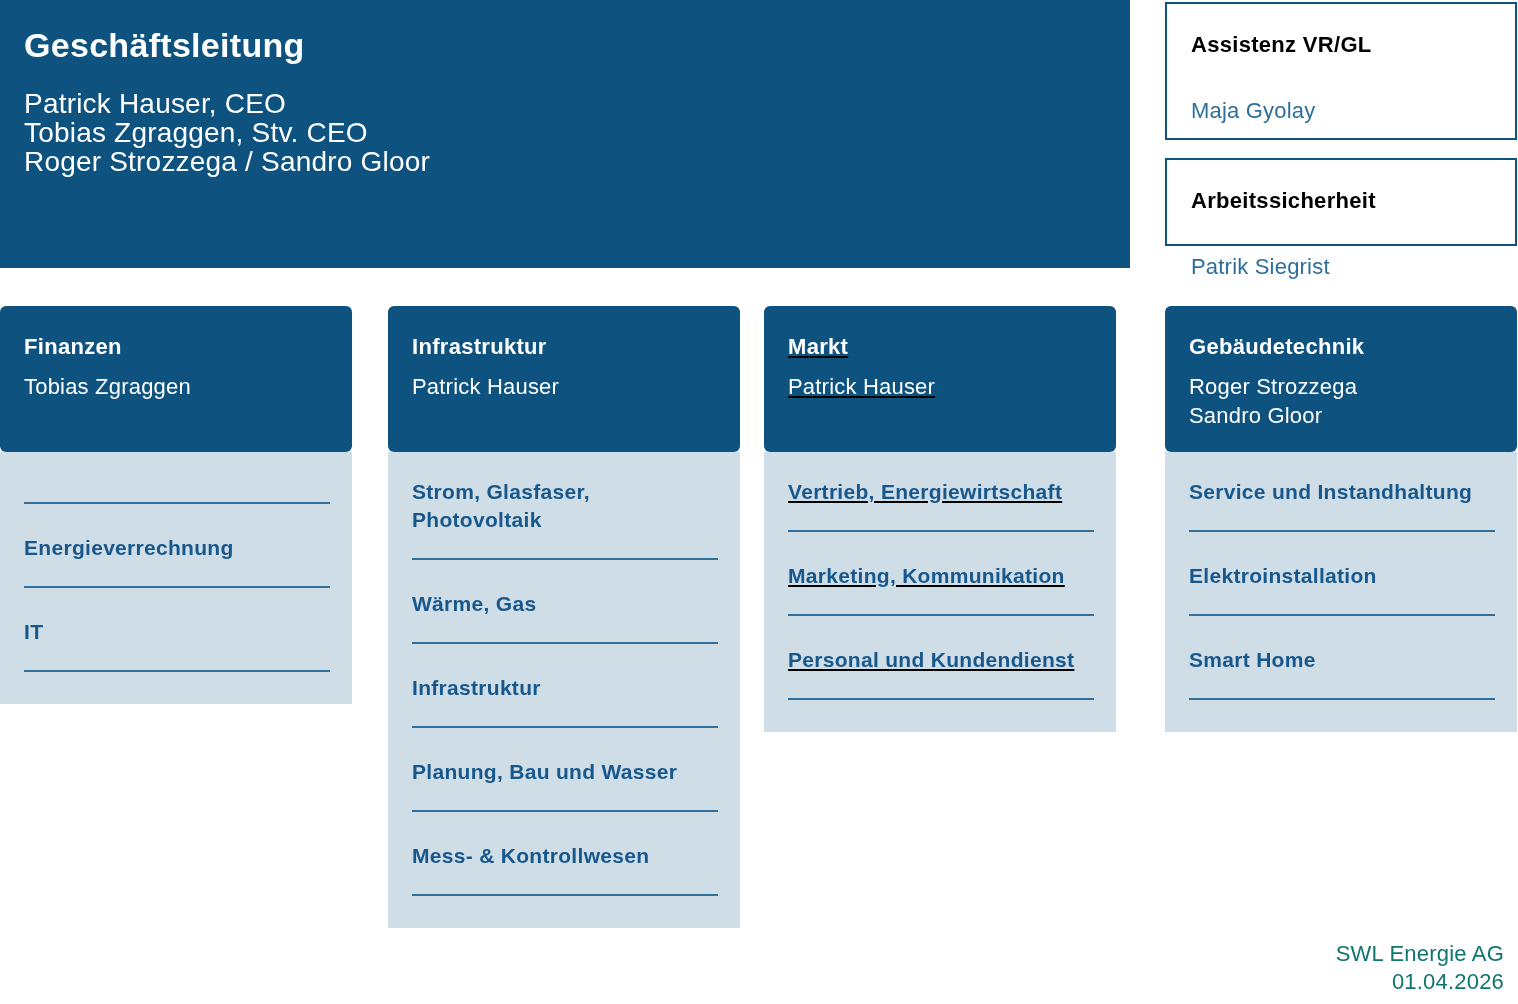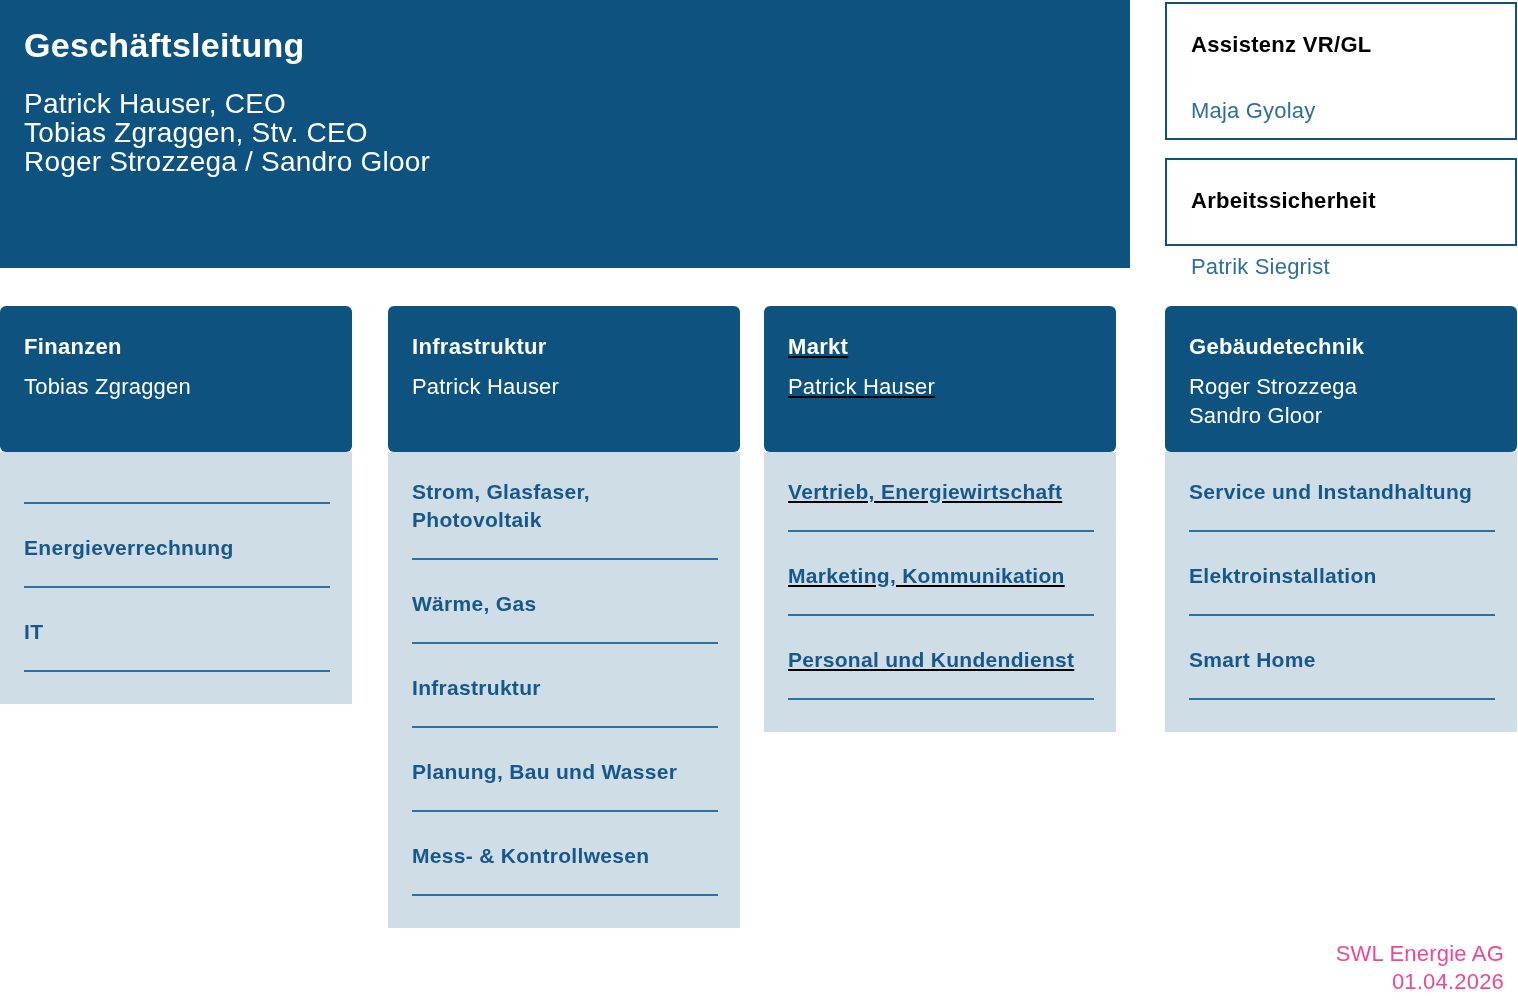--- a/index.html
+++ b/index.html
@@ -108,21 +108,21 @@
   .unit-rule {
     margin-top: 24px;
     border-bottom: 2px solid #31709d;
   }
 
   
   .footer {
     position: absolute;
     right: 14px; top: 940px;
     text-align: right;
-    color: #ec4899;
+    color: #0f766e;
     font-size: 22px;
     line-height: 28px;
     letter-spacing: 0.2px;
   }
 </style>
 </head>
 <body>
 
 <div class="canvas">
 

